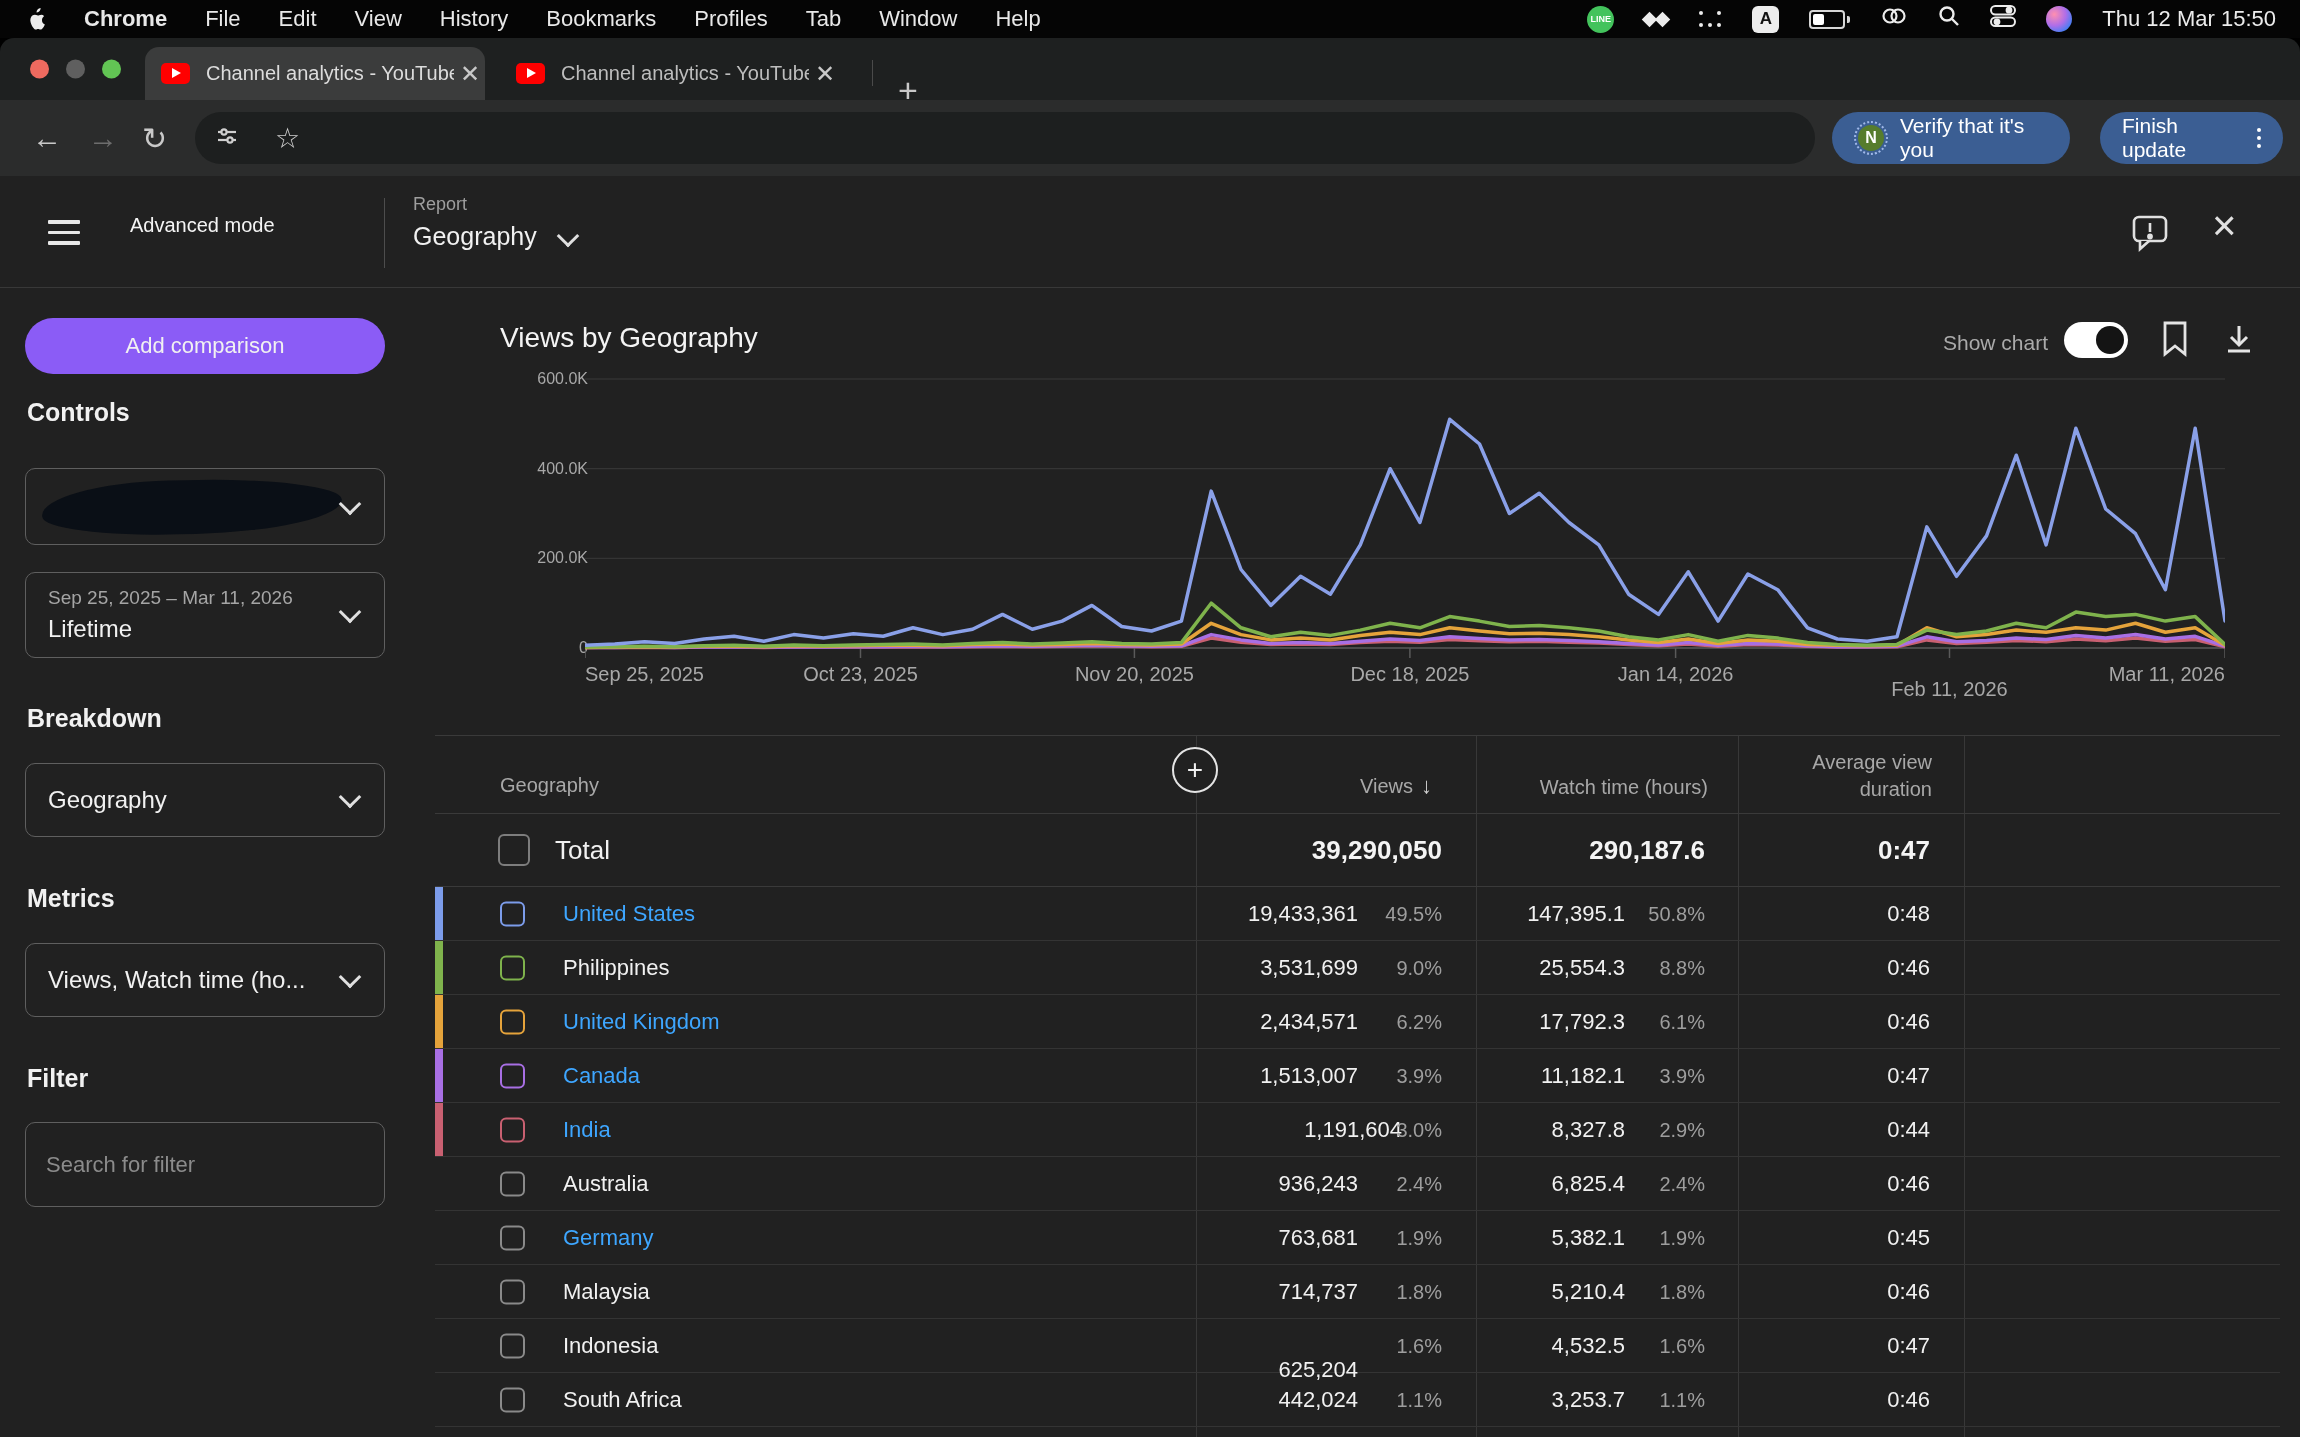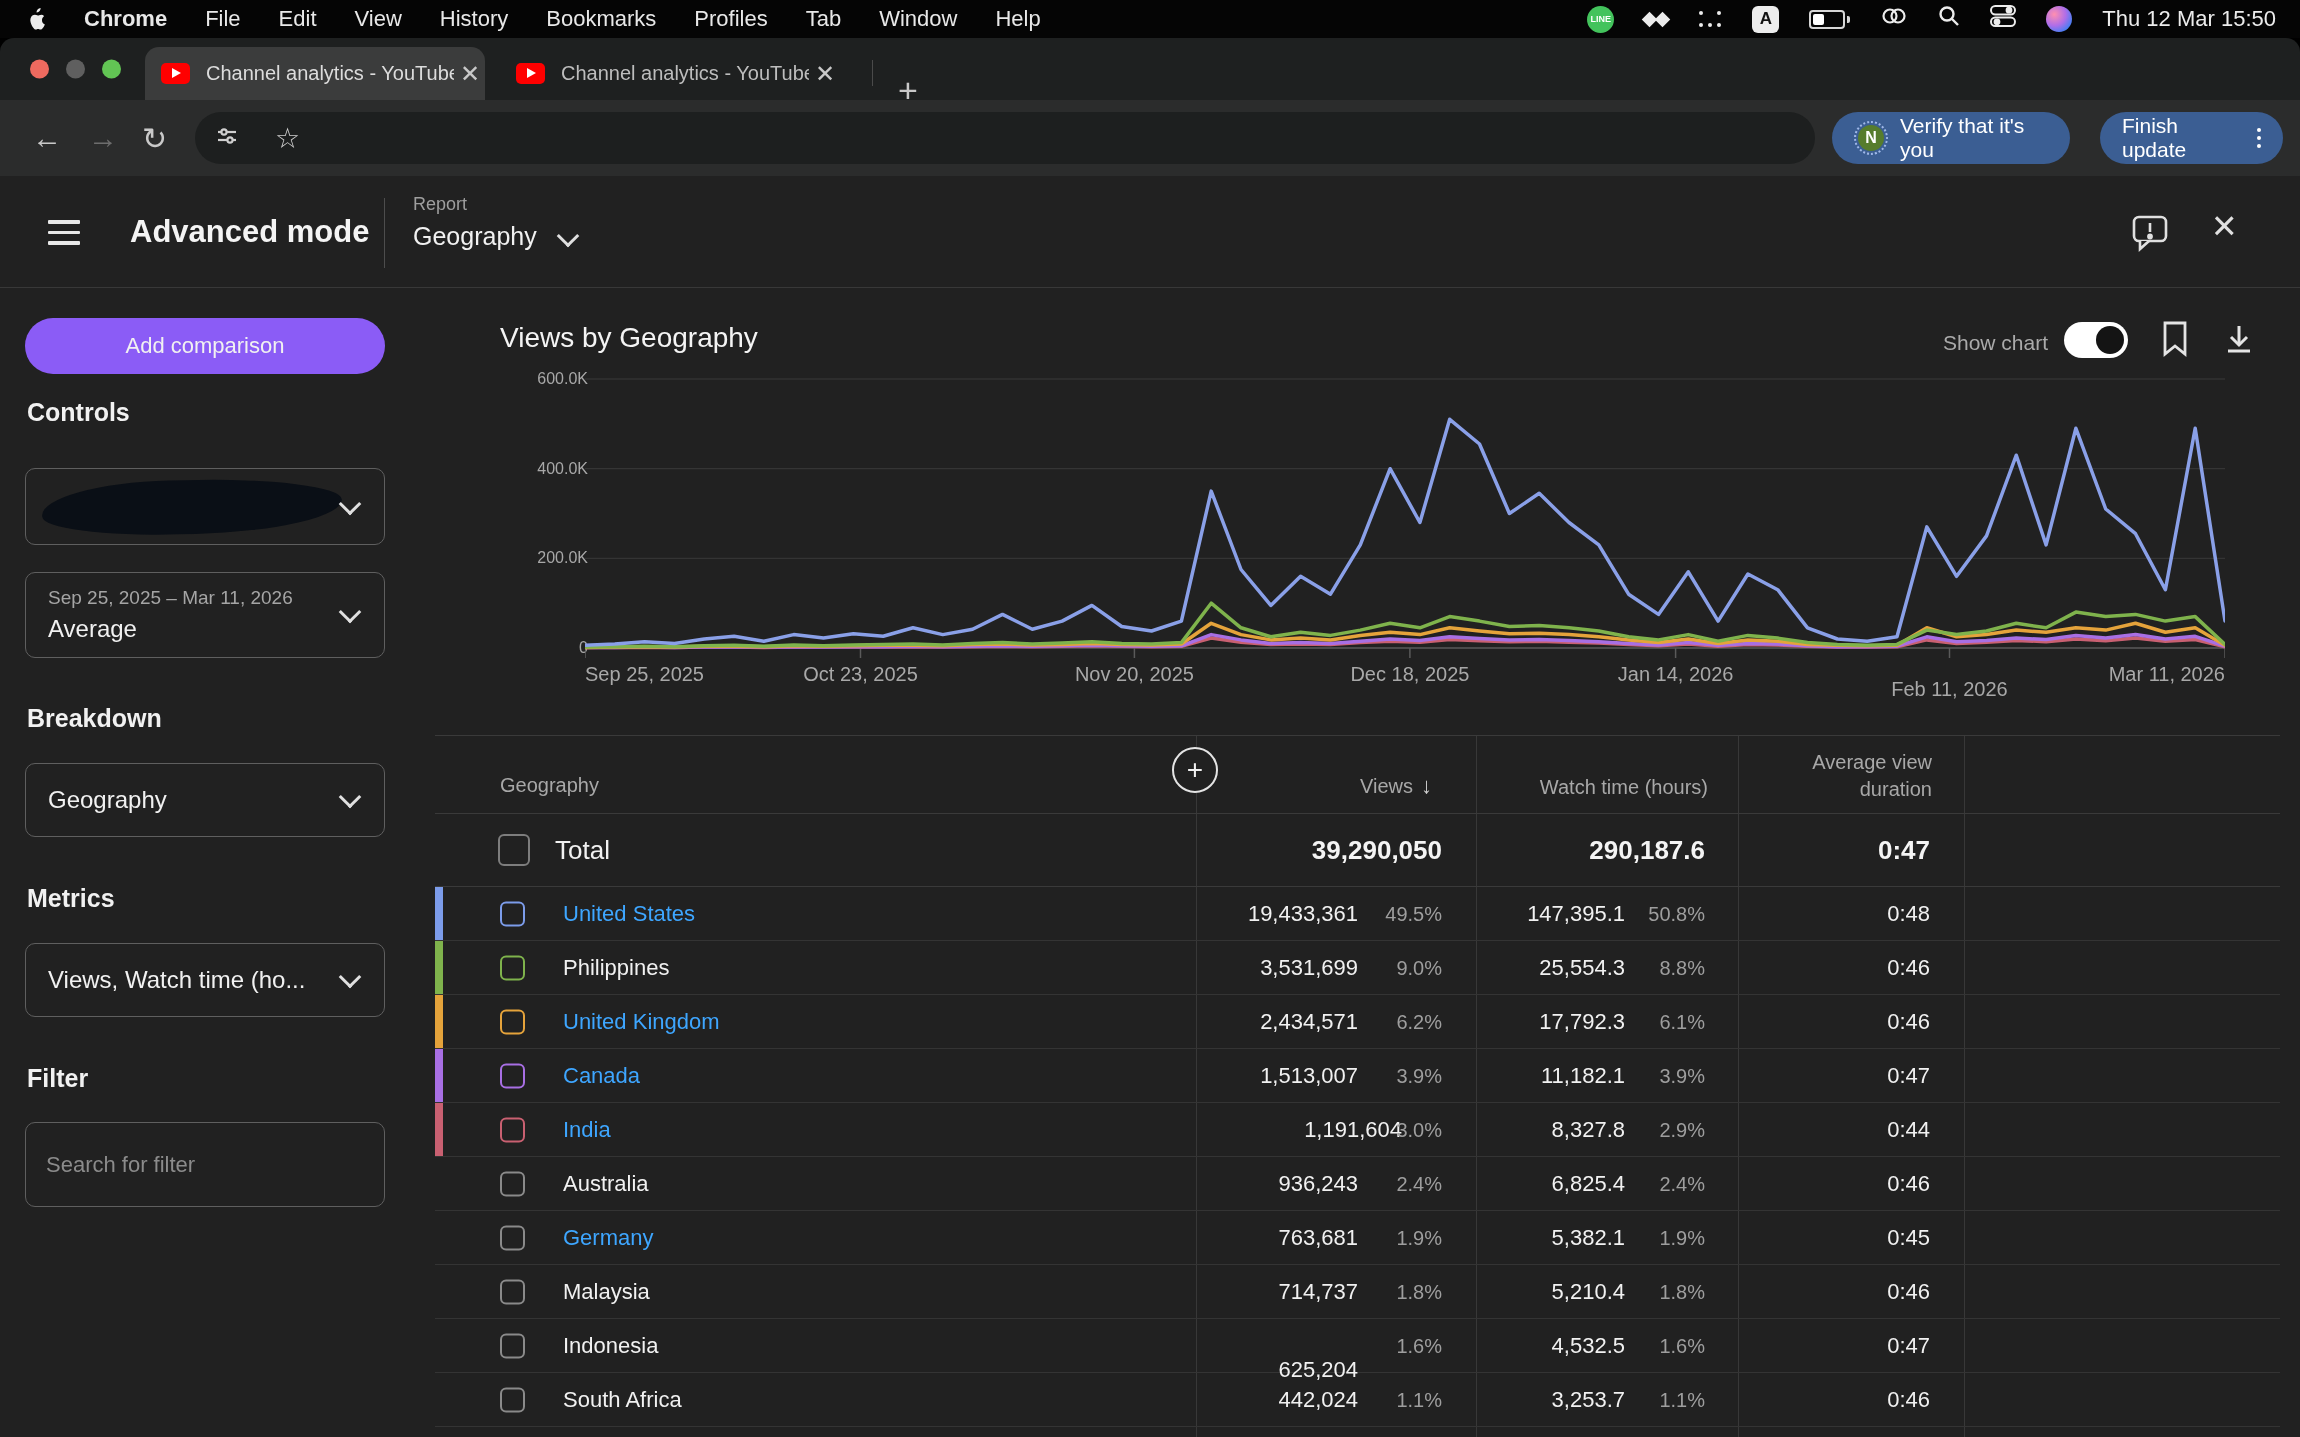--- a/index.html
+++ b/index.html
@@ -52,21 +52,21 @@
     display:flex;align-items:center;justify-content:center;margin-right:12px;flex:none;}
   .n-avatar b{width:26px;height:26px;border-radius:50%;background:#567c2d;color:#fff;font-size:16px;
     display:flex;align-items:center;justify-content:center;}
   .kebab{display:flex;flex-direction:column;gap:4px;margin-left:14px;}
   .kebab i{width:4px;height:4px;border-radius:50%;background:#fff;}
   
   #page{position:absolute;left:0;top:176px;width:2300px;height:1261px;background:#212121;color:#f1f1f1;}
   #app-header{position:absolute;left:0;top:0;width:2300px;height:111px;border-bottom:1px solid #383838;}
   .hamburger{position:absolute;left:48px;top:44px;width:32px;}
   .hamburger i{display:block;height:3.5px;background:#e8e8e8;margin-bottom:7px;border-radius:1px;}
-  #adv-title{position:absolute;left:130px;top:38px;font-size:31px;font-weight:700;color:#f4f4f4;}
+  #adv-title{position:absolute;left:130px;top:38px;font-size:20px;font-weight:400;color:#f4f4f4;}
   .hdr-vsep{position:absolute;left:384px;top:22px;width:1px;height:70px;background:#4d4d4d;}
   #report-label{position:absolute;left:413px;top:18px;font-size:18px;color:#9e9e9e;}
   #report-value{position:absolute;left:413px;top:46px;font-size:25px;color:#f1f1f1;}
   .chev{display:inline-block;width:13px;height:13px;border-right:3px solid #e0e0e0;border-bottom:3px solid #e0e0e0;
     transform:rotate(45deg);}
   #report-chev{position:absolute;left:560px;top:52px;}
   #feedback-btn{position:absolute;left:2130px;top:36px;}
   #modal-close{position:absolute;left:2212px;top:26px;font-size:42px;color:#e0e0e0;font-weight:300;}
   
   .side-h{position:absolute;left:27px;font-size:25px;font-weight:700;color:#f1f1f1;}
@@ -268,21 +268,21 @@
     <div id="add-cmp">Add comparison</div>
     <div class="side-h" style="top:222px;">Controls</div>
 
     <div class="dd" style="top:292px;height:77px;">
       <span class="redact"></span>
       <span class="chev"></span>
     </div>
 
     <div class="dd" style="top:396px;height:86px;">
       <span class="dd-sub">Sep 25, 2025 – Mar 11, 2026</span>
-      <span class="dd-main">Average</span>
+      <span class="dd-main">Lifetime</span>
       <span class="chev"></span>
     </div>
 
     <div class="side-h" style="top:528px;">Breakdown</div>
     <div class="dd" style="top:587px;height:74px;">
       <span class="dd-text">Geography</span>
       <span class="chev"></span>
     </div>
 
     <div class="side-h" style="top:708px;">Metrics</div>

